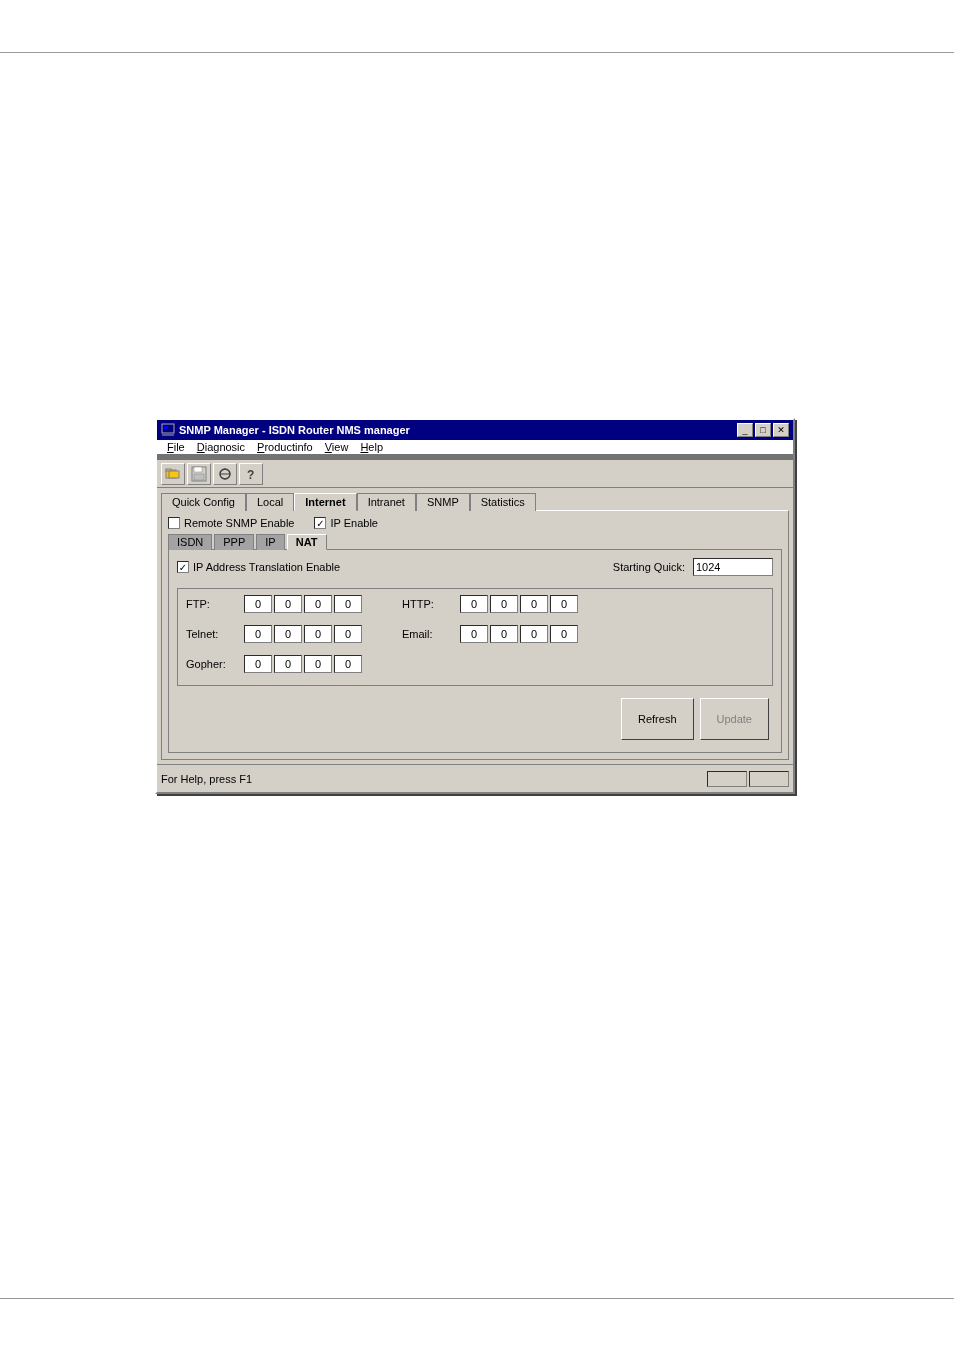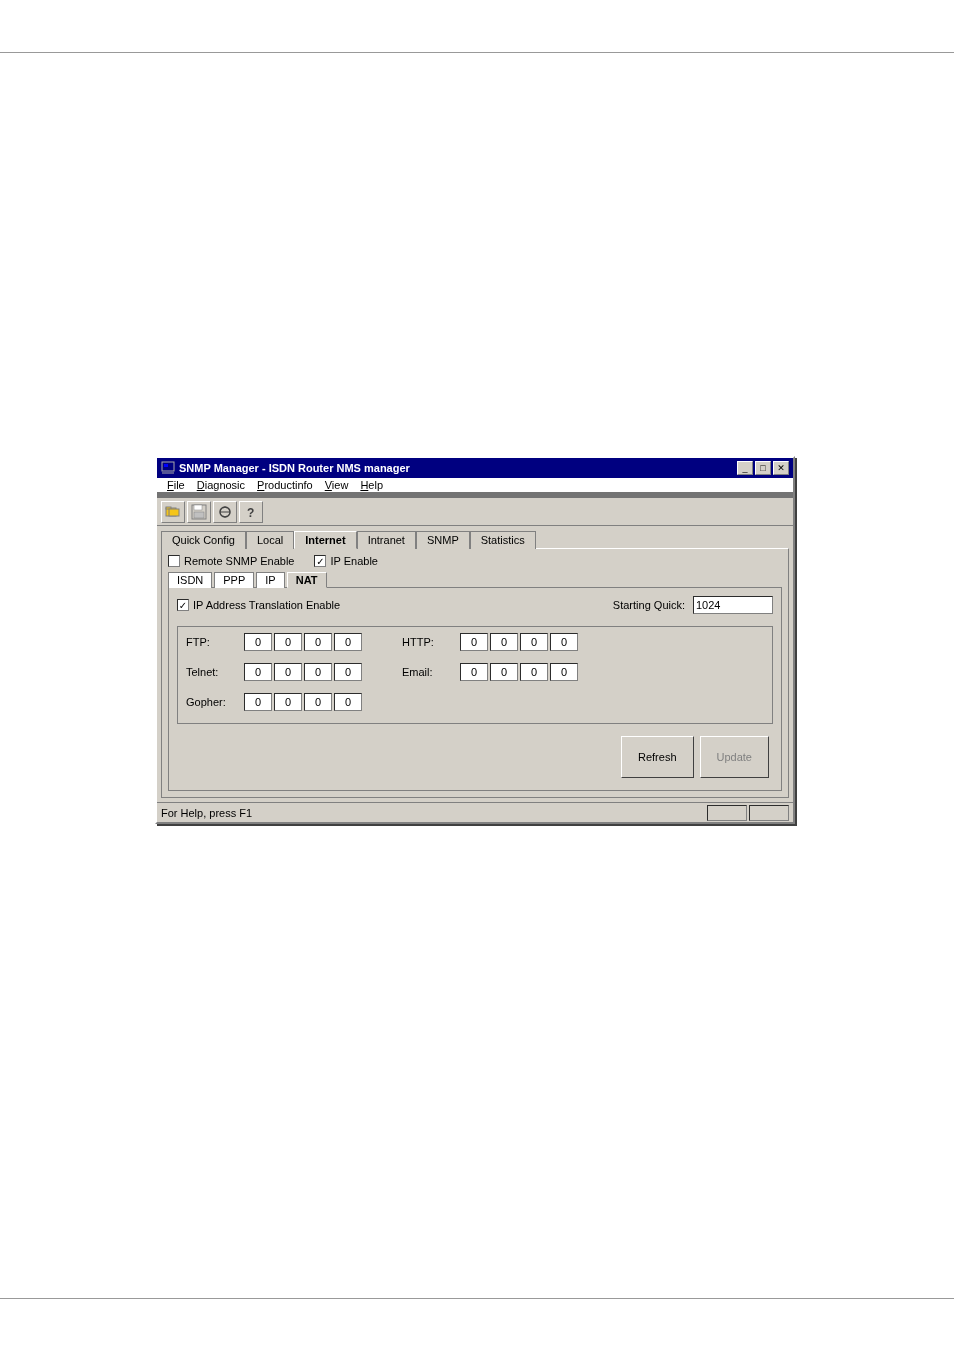--- a/index.html
+++ b/index.html
@@ -27,21 +27,21 @@
       bottom: 52px;
       left: 0;
       right: 0;
       height: 1px;
       background: #999;
     }
 
     
     .window {
       position: absolute;
-      top: 456px;
+      top: 418px;
       left: 155px;
       width: 640px;
       background: #d4d0c8;
       border: 2px solid #808080;
       border-top: 2px solid #ffffff;
       border-left: 2px solid #ffffff;
       box-shadow: 2px 2px 0 #404040;
     }
 
     
@@ -190,21 +190,21 @@
     }
 
     
     .sub-tabs {
       display: flex;
       gap: 2px;
       margin-bottom: 0;
     }
     .sub-tab {
       padding: 1px 8px;
-      background: #ffffff;
+      background: #a3a3a3;
       border: 1px solid #808080;
       border-bottom: none;
       font-size: 11px;
       cursor: pointer;
       position: relative;
       top: 1px;
     }
     .sub-tab.active {
       background: #d4d0c8;
       border-top: 1px solid #ffffff;
@@ -300,21 +300,21 @@
       color: #808080;
     }
 
     
     .status-bar {
       background: #d4d0c8;
       border-top: 1px solid #808080;
       display: flex;
       align-items: center;
       padding: 2px 4px;
-      height: 20px;
+      height: 28px;
       font-size: 11px;
     }
     .status-text {
       flex: 1;
     }
     .status-panels {
       display: flex;
       gap: 2px;
     }
     .status-panel {

